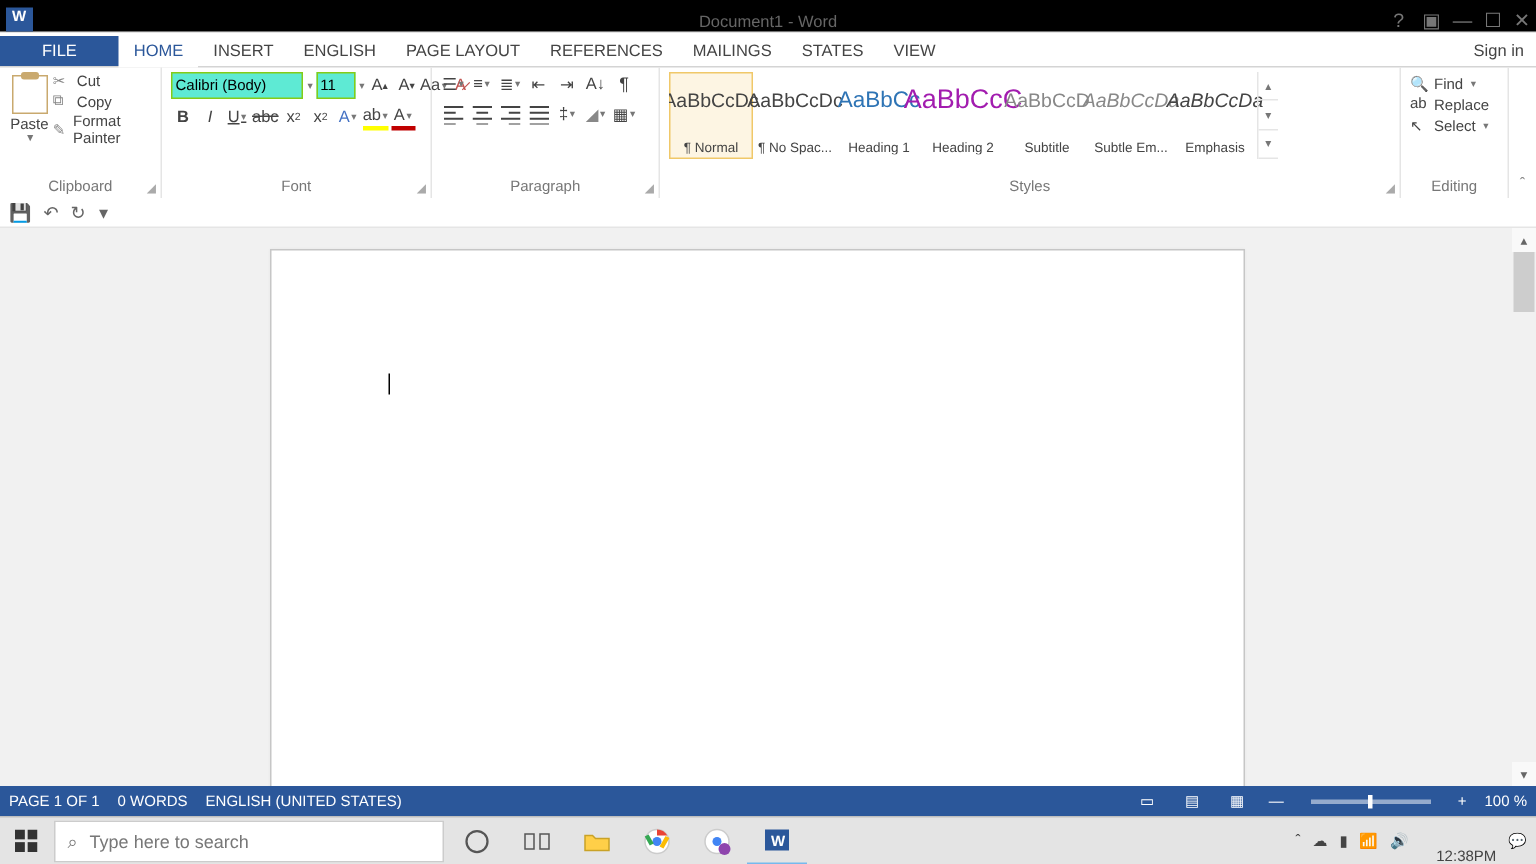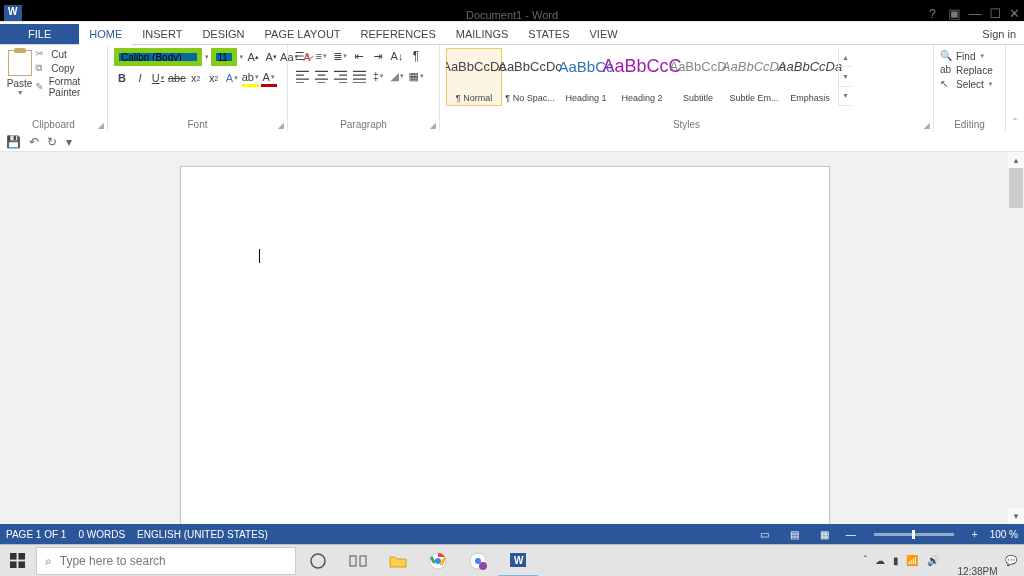--- a/index.html
+++ b/index.html
@@ -30,21 +30,21 @@
 .clipboard .paste { display: flex; flex-direction: column; align-items: center; width: 34px; padding-top:2px;}
 .clipboard .paste .pic { width: 24px; height: 26px; border: 1px solid #c9a96e; background: linear-gradient(#fff,#fff); position:relative;}
 .clipboard .paste .pic::before{content:"";position:absolute;top:-3px;left:5px;width:12px;height:5px;background:#c9a96e;border-radius:2px;}
 .clipboard .side { display: flex; flex-direction: column; gap: 2px; font-size: 10px; margin-left: 2px; }
 .clipboard .side div { display: flex; align-items: center; gap: 4px; color:#888; }
 .clipboard .side div span.lbl { color:#444;}
 .mini-icon { width: 12px; height: 12px; display:inline-block; }
 
 .font { width: 180px; }
 .font .row { display: flex; align-items: center; gap: 2px; margin-bottom: 3px; }
-.font select, .font .combo { font-size: 10px; border: 5px solid #84cc16; background: #0369a1; height: 18px; }
+.font select, .font .combo { font-size: 10px; border: 1px solid #84cc16; background: #5eead4; height: 18px; }
 .font .combo.name { width: 88px; padding:1px 2px;}
 .font .combo.size { width: 26px; padding:1px 2px;}
 .font .btn { min-width: 16px; height: 18px; display: inline-flex; align-items: center; justify-content: center; font-size: 11px; }
 .font .btn.b { font-weight: bold; }
 .font .btn.i { font-style: italic; }
 .font .btn.u { text-decoration: underline; }
 .font .btn.s { text-decoration: line-through; }
 .caret{font-size:7px;color:#777;margin-left:1px;}
 
 .paragraph { width: 152px; }
@@ -115,21 +115,21 @@
     <span>—</span>
     <span>☐</span>
     <span>✕</span>
   </div>
 </div>
 
 <div class="tabbar">
   <div class="tab file">FILE</div>
   <div class="tab active">HOME</div>
   <div class="tab">INSERT</div>
-  <div class="tab">DESIGN</div>
+  <div class="tab">ENGLISH</div>
   <div class="tab">PAGE LAYOUT</div>
   <div class="tab">REFERENCES</div>
   <div class="tab">MAILINGS</div>
   <div class="tab">STATES</div>
   <div class="tab">VIEW</div>
   <div class="signin">Sign in</div>
 </div>
 
 <div class="ribbon">
 

